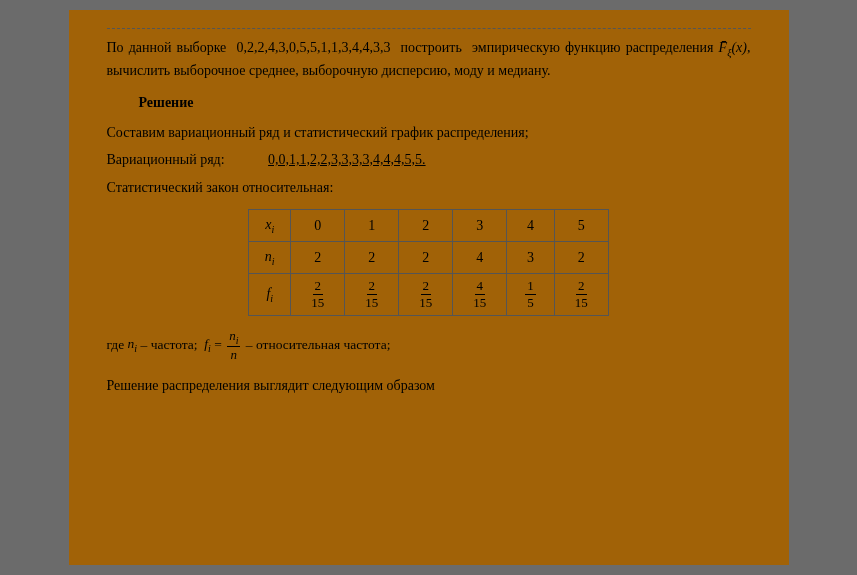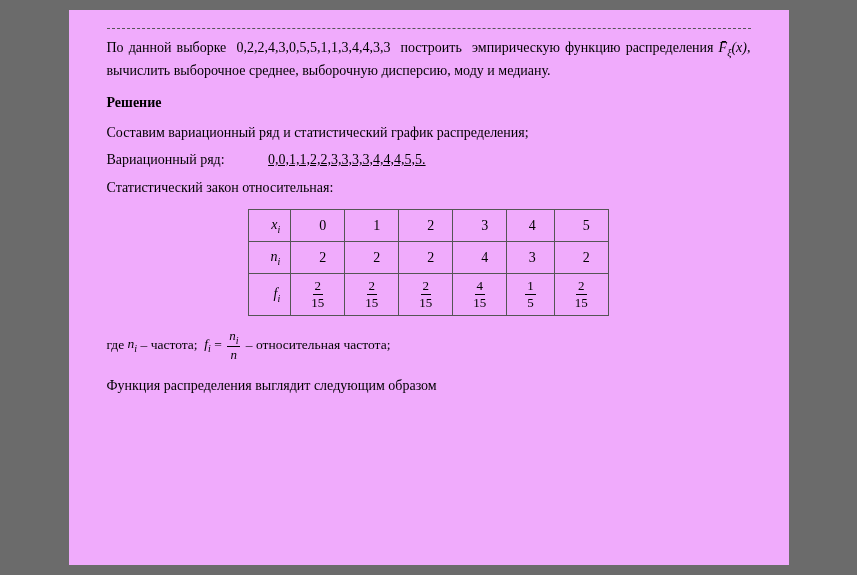--- a/index.html
+++ b/index.html
@@ -8,21 +8,21 @@
       background: #6b6b6b;
       display: flex;
       justify-content: center;
       align-items: flex-start;
       min-height: 575px;
       padding: 10px;
       font-family: 'Times New Roman', Times, serif;
     }
 
     .page {
-      background: #f0abfc;
+      background: #a16207;
       width: 720px;
       min-height: 555px;
       padding: 18px 38px 20px 38px;
       font-size: 14px;
       color: #000;
       line-height: 1.55;
     }
 
     .divider {
       border: none;
@@ -32,20 +32,21 @@
 
     .intro-text {
       text-align: justify;
       margin-bottom: 10px;
     }
 
     .section-title {
       font-weight: bold;
       margin-bottom: 8px;
       margin-top: 4px;
+      margin-left: 32px;
     }
 
     .paragraph {
       margin-bottom: 6px;
       text-align: justify;
     }
 
     .underline {
       text-decoration: underline;
       margin-left: 40px;
@@ -58,21 +59,21 @@
     }
 
     table.stat-table {
       border-collapse: collapse;
       font-size: 14px;
     }
 
     table.stat-table td {
       border: 1px solid #555;
       padding: 4px 18px;
-      text-align: right;
+      text-align: center;
       vertical-align: middle;
       min-width: 42px;
     }
 
     table.stat-table td.label-cell {
       font-style: italic;
       padding: 4px 10px;
     }
 
     .fraction {
@@ -198,15 +199,15 @@
     где <span class="italic">n<sub>i</sub></span> – частота;&nbsp;
     <span class="italic">f<sub>i</sub></span> =
     <span class="fraction" style="display:inline-flex; vertical-align:middle; margin: 0 2px;">
       <span class="num"><span class="italic">n<sub>i</sub></span></span>
       <span class="den"><span class="italic">n</span></span>
     </span>
     – относительная частота;
   </div>
 
 
-  <div class="paragraph">Функция распределения выглядит следующим образом</div>
+  <div class="paragraph">Решение распределения выглядит следующим образом</div>
 
 </div>
 
 </body></html>

